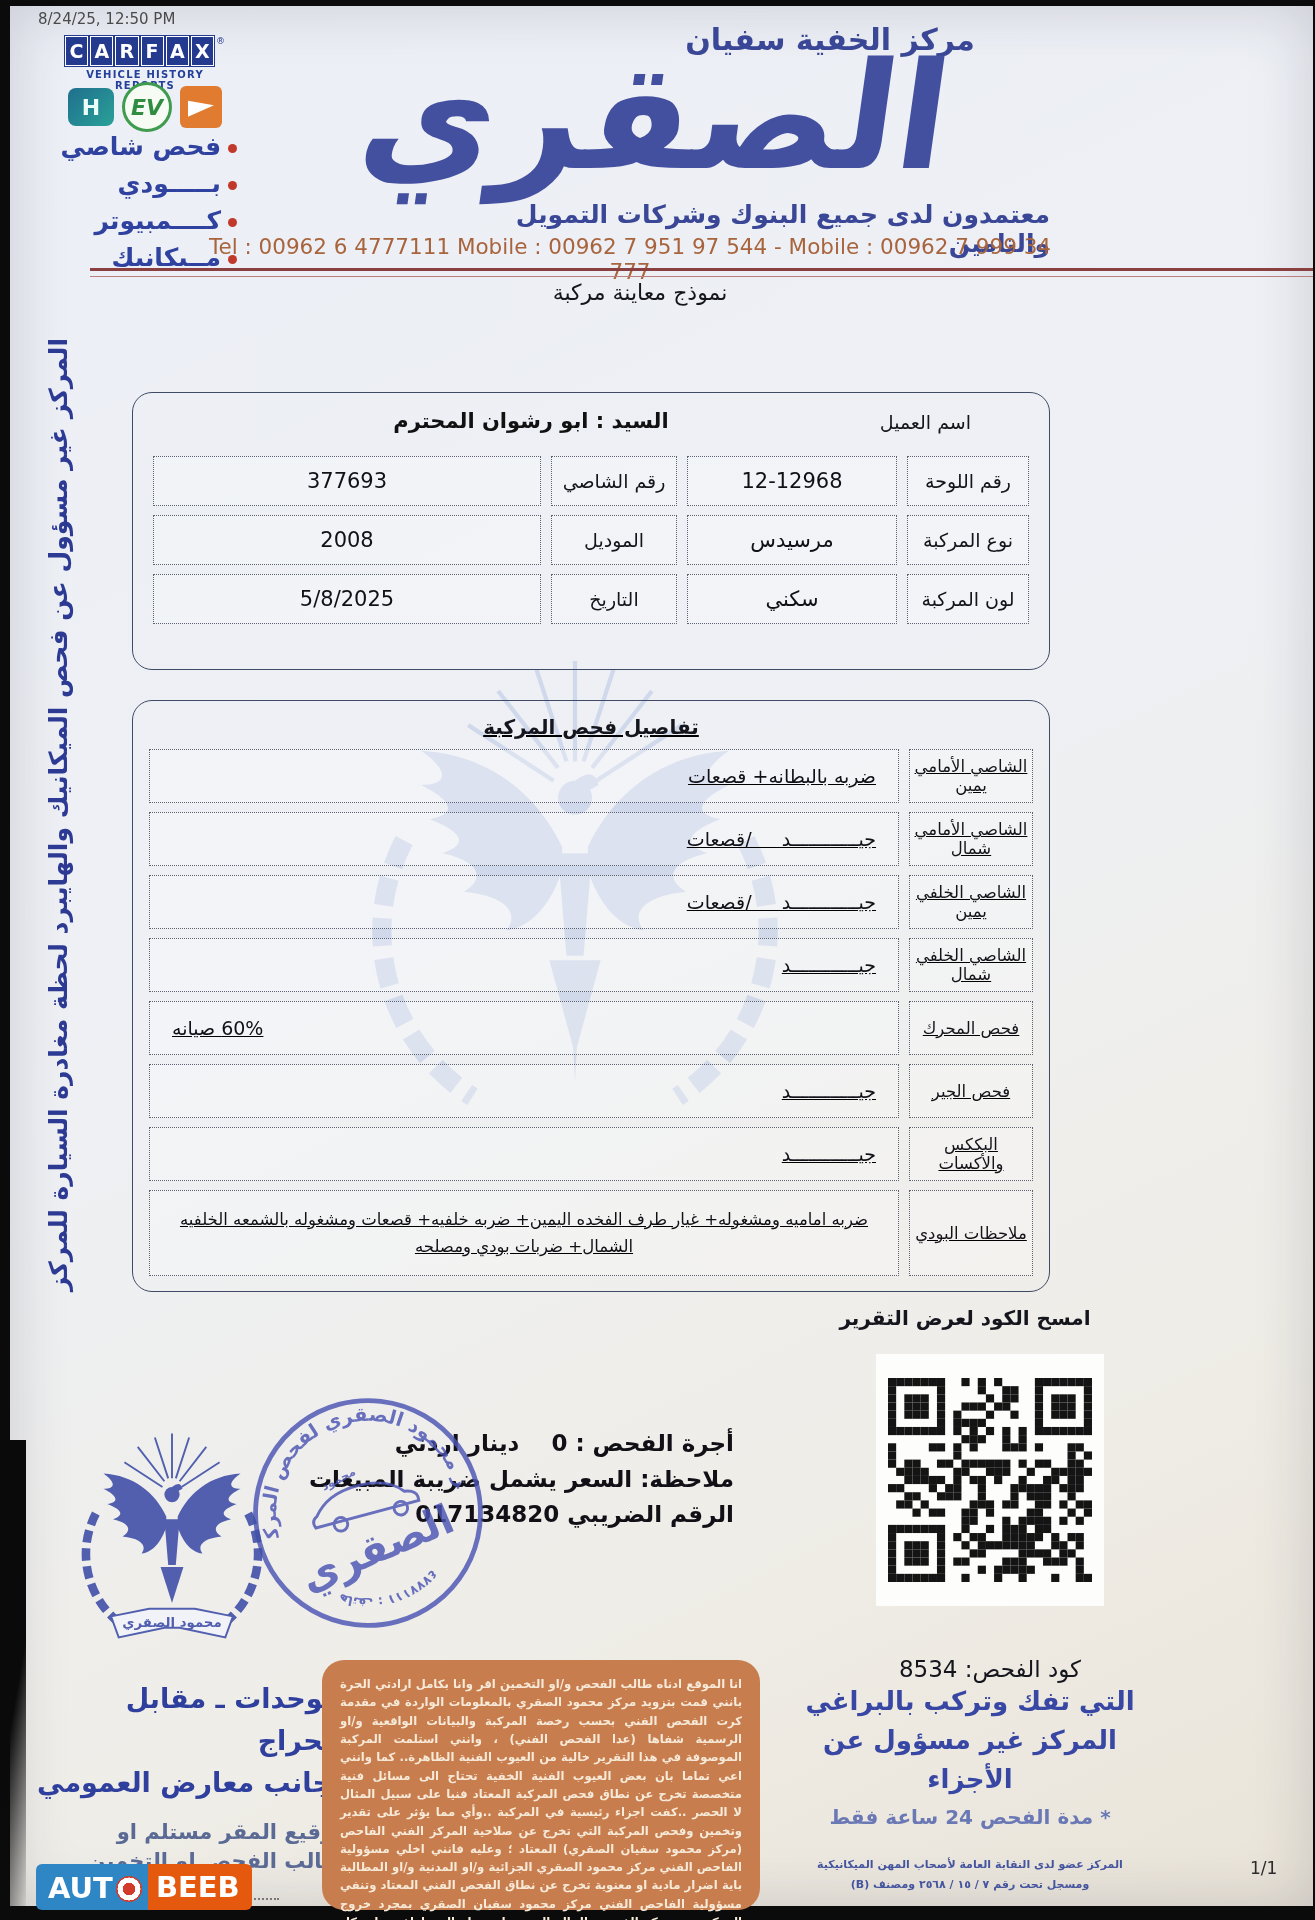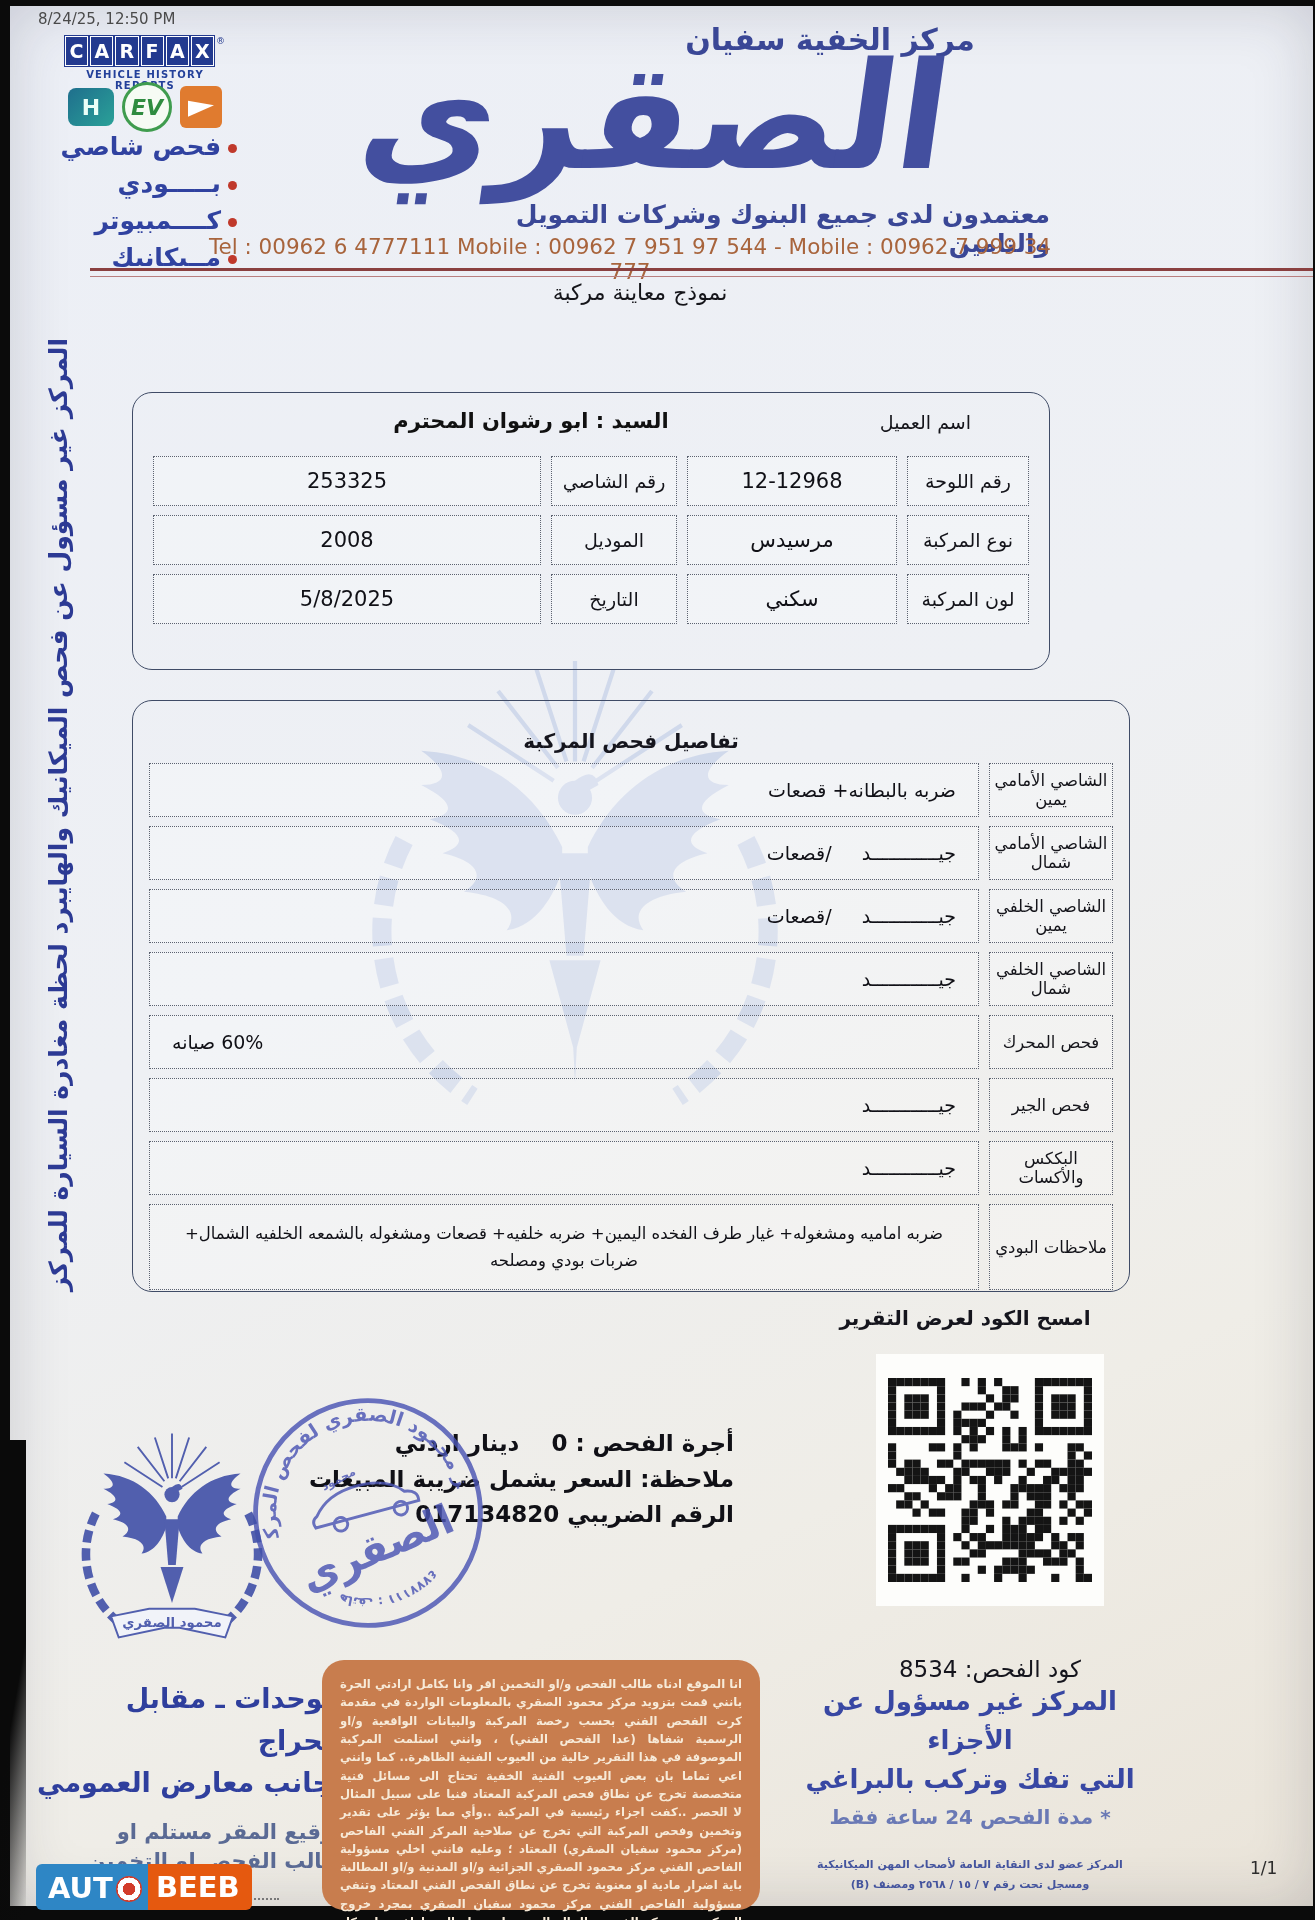--- a/index.html
+++ b/index.html
@@ -39,21 +39,21 @@
   .form-title{left:0;top:274px;width:1260px;text-align:center;font-size:22px;color:#15151a;direction:rtl;}
   
   .customer-box{left:122px;top:386px;width:918px;height:278px;border:1.6px solid #3f4b66;border-radius:20px;padding:8px 20px;box-sizing:border-box;}
   .name-row{position:relative;height:46px;}
   .name-label{position:absolute;right:58px;top:10px;font-size:19px;direction:rtl;color:#14141a;}
   .name-value{position:absolute;left:140px;right:260px;top:8px;text-align:center;font-size:21px;font-weight:bold;direction:rtl;color:#111;}
   .cust-grid{direction:rtl;display:grid;grid-template-columns:122px 210px 126px 1fr;gap:10px;height:50px;margin-top:9px;}
   .cell{display:flex;align-items:center;justify-content:center;font-size:19px;color:#14141a;direction:rtl;}
   .cell.v{font-size:21px;color:#101016;}
   
-  .inspection-box{left:122px;top:694px;width:998px;height:592px;border:1.6px solid #3f4b66;border-radius:20px;padding:20px 16px;box-sizing:border-box;}
+  .inspection-box{left:122px;top:694px;width:918px;height:592px;border:1.6px solid #3f4b66;border-radius:20px;padding:6px 16px;box-sizing:border-box;text-decoration:underline;}
   .insp-title{text-align:center;font-size:20px;font-weight:bold;color:#15151d;margin:8px 0 10px 0;direction:rtl;}
   .insp-row{direction:rtl;display:grid;grid-template-columns:124px 1fr;gap:10px;height:54px;margin-bottom:9px;}
   .insp-label{display:flex;align-items:center;justify-content:center;font-size:16.5px;text-align:center;direction:rtl;color:#14141a;}
   .insp-value{display:flex;align-items:center;justify-content:flex-start;padding:0 22px;font-size:19px;direction:rtl;color:#101016;}
   .insp-row.notes{height:86px;}
   .insp-value.notes{justify-content:center;text-align:center;font-size:16.5px;line-height:1.65;padding:0 14px;}
   
   .watermark{left:330px;top:555px;width:470px;height:700px;color:#a9badf;opacity:.42;pointer-events:none;}
   
   .scan-title{left:760px;top:1300px;width:390px;text-align:center;font-size:20px;font-weight:bold;color:#15151d;direction:rtl;}
@@ -149,21 +149,21 @@
 
     <div class="abs customer-box">
       <div class="name-row">
         <span class="name-label">اسم العميل</span>
         <span class="name-value">السيد : ابو رشوان المحترم</span>
       </div>
       <div class="cust-grid">
         <div class="cell d">رقم اللوحة</div>
         <div class="cell v d" dir="ltr">12-12968</div>
         <div class="cell d">رقم الشاصي</div>
-        <div class="cell v d" dir="ltr">253325</div>
+        <div class="cell v d" dir="ltr">377693</div>
       </div>
       <div class="cust-grid">
         <div class="cell d">نوع المركبة</div>
         <div class="cell v d">مرسيدس</div>
         <div class="cell d">الموديل</div>
         <div class="cell v d" dir="ltr">2008</div>
       </div>
       <div class="cust-grid">
         <div class="cell d">لون المركبة</div>
         <div class="cell v d">سكني</div>
@@ -575,22 +575,22 @@
         </span>
       <span class="ab-orange">BEEB</span>
     </div>
 
     <div class="abs orange-block">
       <p>انا الموقع ادناه طالب الفحص و/او التخمين اقر وانا بكامل ارادتي الحرة بانني قمت بتزويد مركز محمود الصقري بالمعلومات الواردة في مقدمة كرت الفحص الفني بحسب رخصة المركبة والبيانات الواقعية و/او الرسمية شفاها (عدا الفحص الفني) ، وانني استلمت المركبة الموصوفة في هذا التقرير خالية من العيوب الفنية الظاهرة.. كما وانني اعي تماما بان بعض العيوب الفنية الخفية تحتاج الى مسائل فنية متخصصة تخرج عن نطاق فحص المركبة المعتاد فنيا على سبيل المثال لا الحصر ..كفت اجزاء رئيسية في المركبة ..وأي مما يؤثر على تقدير وتخمين وفحص المركبة التي تخرج عن صلاحية المركز الفني الفاحص (مركز محمود سفيان الصقري) المعتاد ؛ وعليه فانني اخلي مسؤولية الفاحص الفني مركز محمود الصقري الجزائية و/او المدنية و/او المطالبة باية اضرار مادية او معنوية تخرج عن نطاق الفحص الفني المعتاد وتنفي مسؤولية الفاحص الفني مركز محمود سفيان الصقري بمجرد خروج المركبة من مركز الفحص بالحالة التي دخلت بها والتي اوافق على كل ما ورد في هذا الفحص</p>
     </div>
 
     <div class="abs f-right">
       <div class="fr-main">
+        <div>التي تفك وتركب بالبراغي</div>
         <div>المركز غير مسؤول عن الأجزاء</div>
-        <div>التي تفك وتركب بالبراغي</div>
       </div>
       <div class="fr-sub">* مدة الفحص 24 ساعة فقط</div>
       <div class="fr-member">
         <div>المركز عضو لدى النقابة العامة لأصحاب المهن الميكانيكية</div>
         <div>ومسجل تحت رقم ٧ / ١٥ / ٢٥٦٨ ومصنف (B)</div>
       </div>
     </div>
 
     <div class="abs page-num">1/1</div>
   </div>

